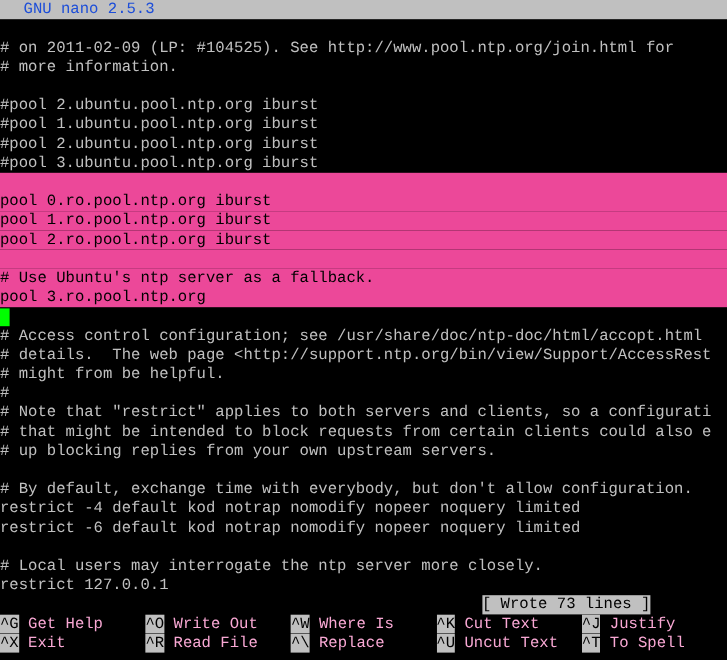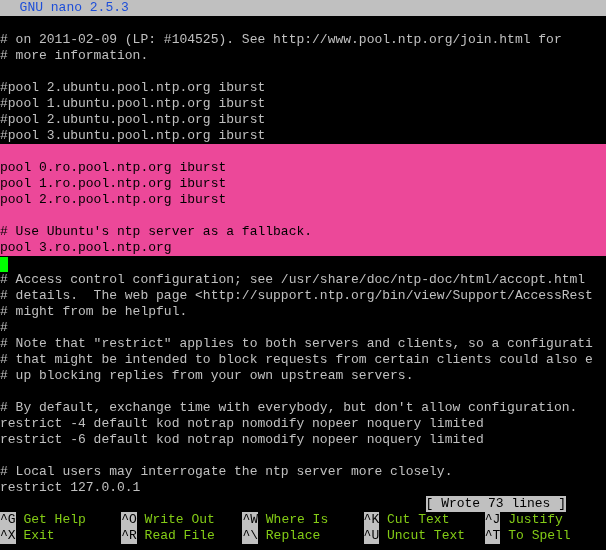--- a/index.html
+++ b/index.html
@@ -26,41 +26,41 @@
   .line { white-space: pre; height: 16px; overflow: hidden; }
   .blank { height: 16px; }
   .selected { background: #ec4899; color: #000; }
   .cursor {
     display: inline-block;
     width: 8px;
     height: 15px;
     background: #00ff00;
     vertical-align: bottom;
   }
-  .status-outer { text-align: right; padding-right: 40px; }
+  .status-outer { text-align: right; padding-right: 64px; }
   .status-inner {
     background: #c0c0c0;
     color: #000;
     white-space: pre;
     display: inline-block;
   }
   .shortcuts { display: flex; flex-direction: column; }
   .shortcut-row { display: flex; height: 16px; }
   .shortcut {
     display: flex;
     width: 128px;
     white-space: pre;
     overflow: hidden;
   }
   .shortcut .key {
     background: #c0c0c0;
     color: #000;
     display: inline-block;
   }
-  .shortcut .label { color: #84cc16; }
+  .shortcut .label { color: #f9a8d4; }
 </style>
 </head>
 <body>
 
 <div class="titlebar">
   <span class="left">  GNU nano 2.5.3</span>
 </div>
 
 <div class="content">
   <div class="blank"></div>

